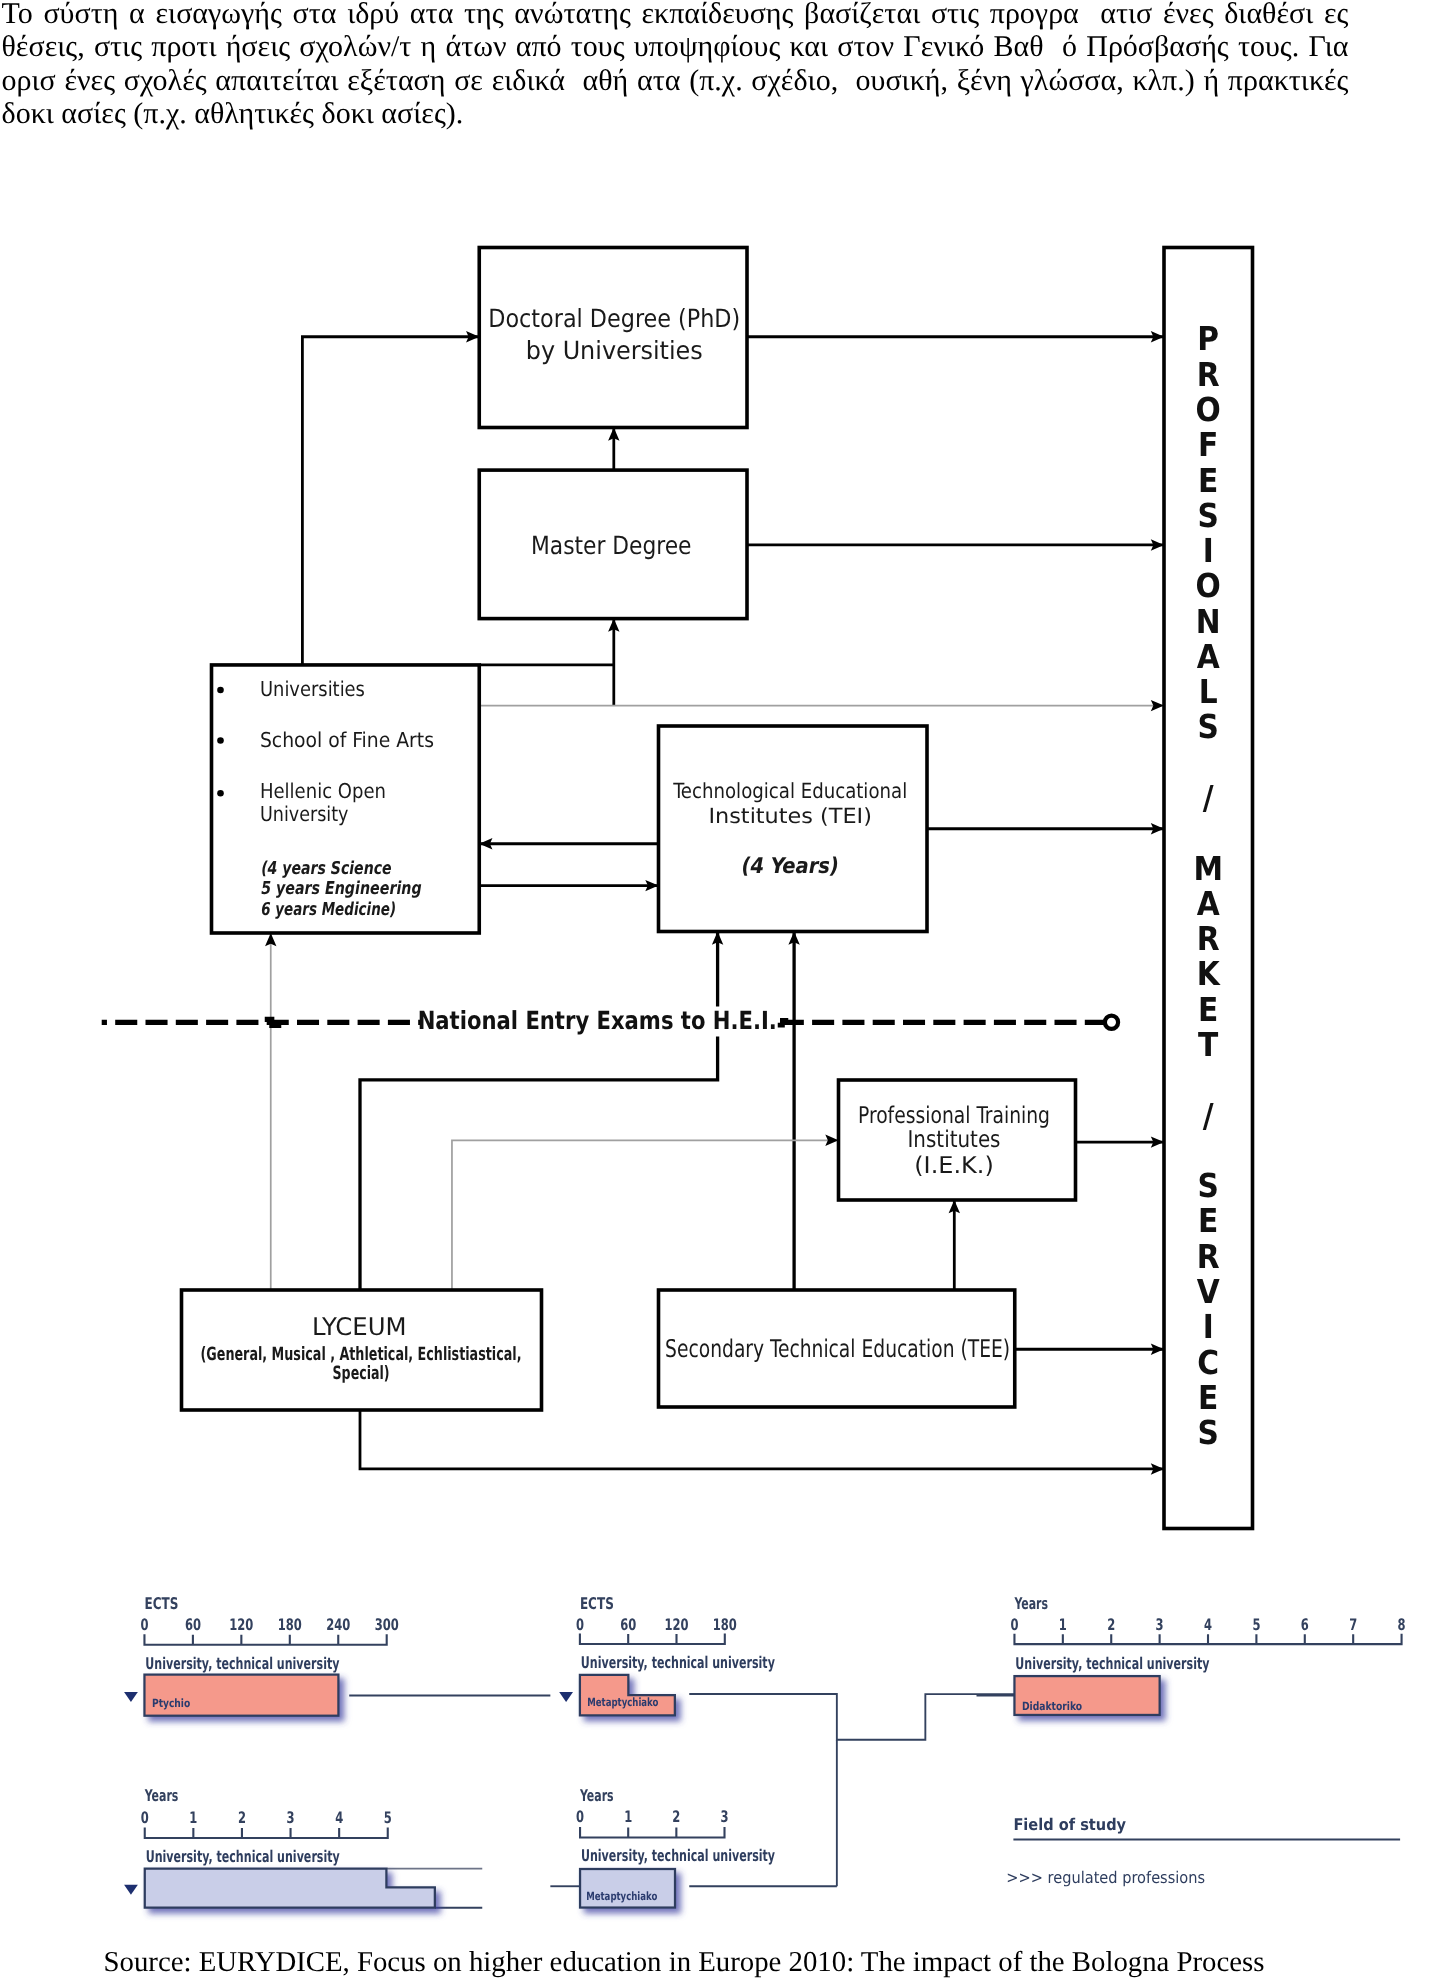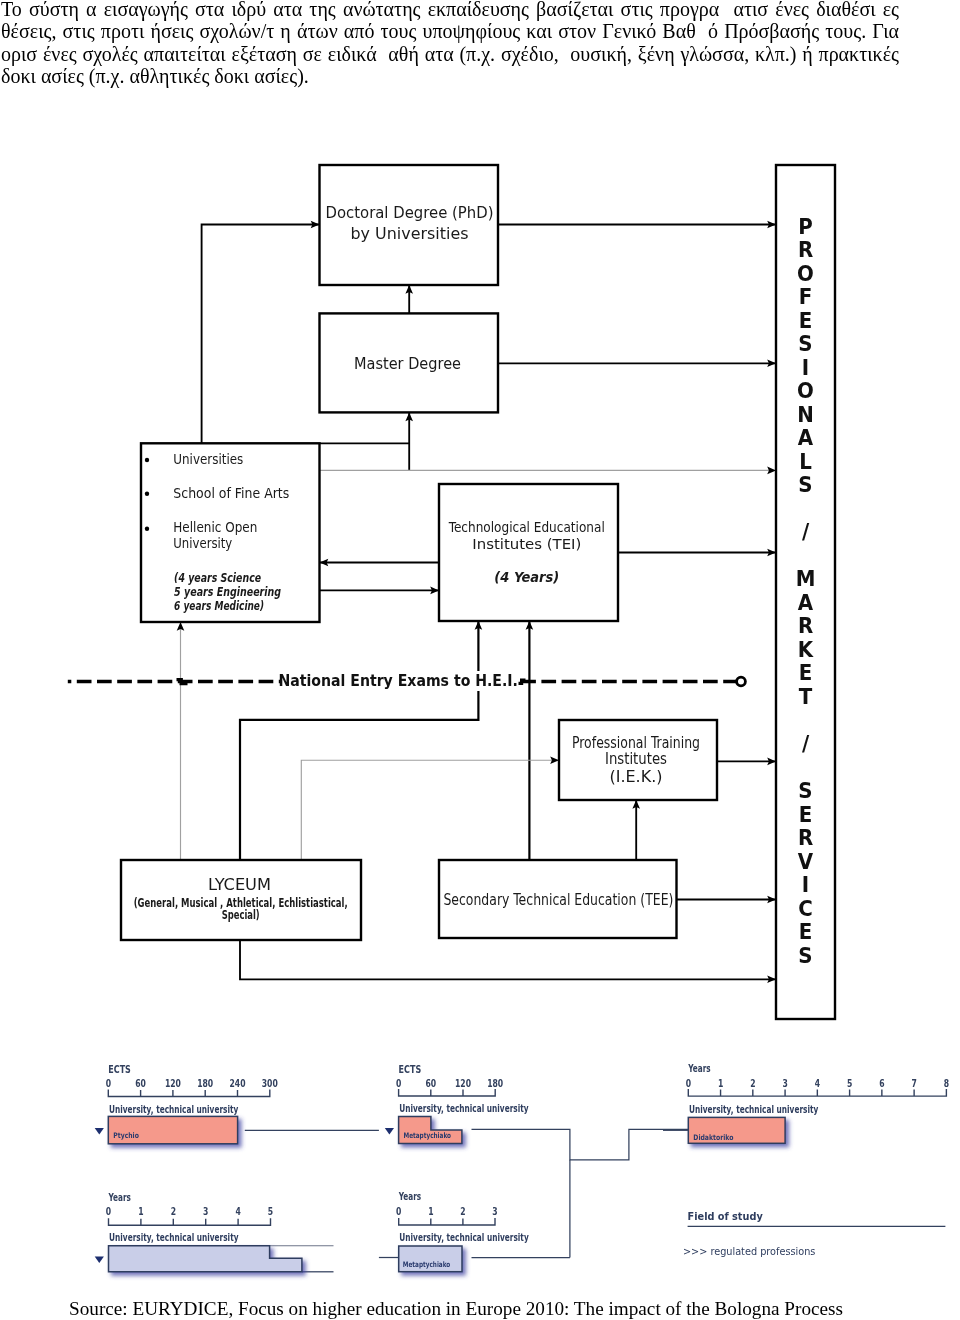--- a/index.html
+++ b/index.html
@@ -12,21 +12,21 @@
   .ln{stroke:#000;stroke-width:1.85;fill:none}
   .lnT{stroke:#000;stroke-width:2.2;fill:none}
   .lnG{stroke:#a0a0a0;stroke-width:1.15;fill:none}
   .dsh{stroke:#000;stroke-width:3.5;fill:none;stroke-dasharray:14.7 5.5;stroke-dashoffset:11.2}
   .tx{font-family:"DejaVu Sans",sans-serif;font-stretch:condensed;font-size:16.7px;fill:#1a1a1a;text-anchor:middle}
   .txs{font-family:"DejaVu Sans",sans-serif;font-stretch:condensed;font-size:13.7px;fill:#1a1a1a;}
   .txi{font-family:"DejaVu Sans",sans-serif;font-stretch:condensed;font-size:11.8px;fill:#1a1a1a;font-style:italic;font-weight:bold}
   .txb{font-family:"DejaVu Sans",sans-serif;font-stretch:condensed;font-size:16.6px;fill:#111;font-weight:bold;text-anchor:middle}
   .txv{font-family:"DejaVu Sans",sans-serif;font-stretch:condensed;font-size:22px;fill:#111;font-weight:bold;text-anchor:middle}
   #source{position:absolute;left:-24px;top:1297.5px;width:960px;text-align:center;font-family:"Liberation Serif",serif;font-size:19.2px;color:#000;white-space:nowrap;}
-  #timeline{position:absolute;left:12px;top:1050px;width:944px;height:240px;}
+  #timeline{position:absolute;left:0;top:1050px;width:944px;height:240px;}
   .tl-ax{stroke:#33415e;stroke-width:1.4;fill:none}
   .tl-tx{font-family:"DejaVu Sans",sans-serif;font-stretch:condensed;font-size:10.8px;fill:#33415e;font-weight:bold}
   .tl-tk{font-family:"DejaVu Sans",sans-serif;font-stretch:condensed;font-size:10.6px;fill:#33415e;text-anchor:middle;font-weight:bold}
   .tl-cap{font-family:"DejaVu Sans",sans-serif;font-stretch:condensed;font-size:10.8px;fill:#2e3d5e;font-weight:bold}
   .tl-bl{font-family:"DejaVu Sans",sans-serif;font-stretch:condensed;font-size:7.6px;fill:#2a3b6e;font-weight:bold}
   .tl-con{stroke:#33415e;stroke-width:1.25;fill:none}
   .tl-thin{stroke:#6d7488;stroke-width:1.1;fill:none}
 </style>
 </head>
 <body>

